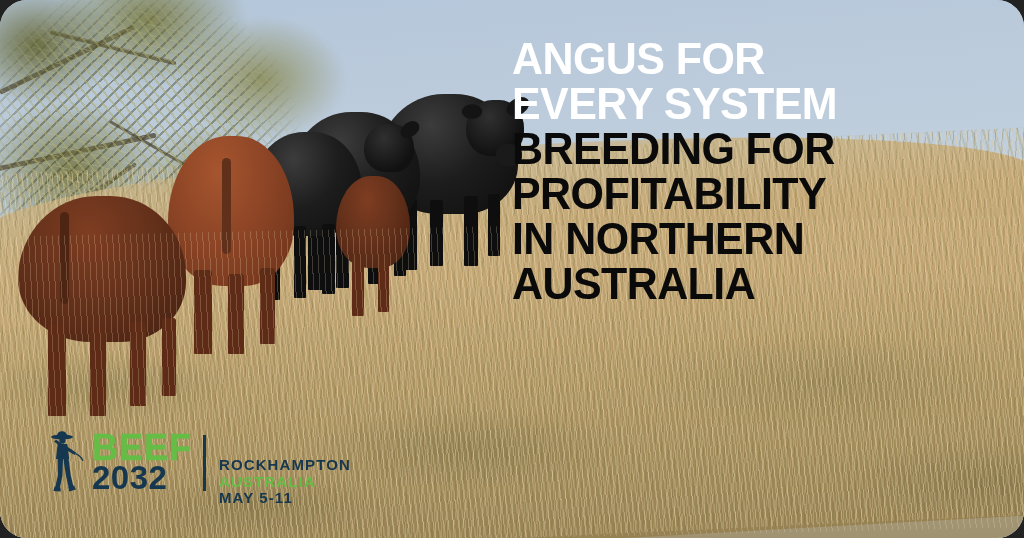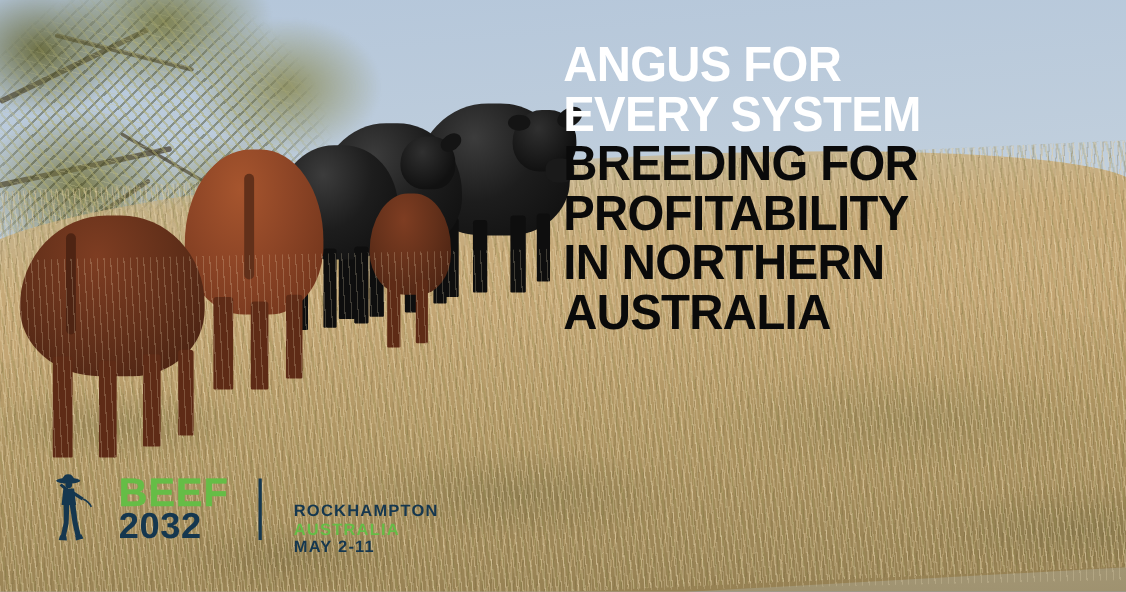--- a/index.html
+++ b/index.html
@@ -11,20 +11,21 @@
   body {
     font-family: "Liberation Sans", sans-serif;
   }
 
   .poster {
     position: relative;
     width: 1024px;
     height: 538px;
     overflow: hidden;
     background: #bfcedd;
+    border-radius: 27px;
   }
 
   
   .sky {
     position: absolute;
     inset: 0;
     background: linear-gradient(175deg, #b4c6da 0%, #c2d0dd 42%, #cfd8dd 70%, #d5d6cf 100%);
   }
 
   
@@ -213,21 +214,21 @@
   .dt-body { color: #ffffff; font-weight: 400; }
 
   
   .logo {
     position: absolute;
     left: 42px;
     top: 427px;
     height: 72px;
     display: flex;
     align-items: center;
-    gap: 20px;
+    gap: 4px;
   }
   .logo-figure { width: 46px; height: 70px; display: block; }
   .logo-words {
     display: flex;
     flex-direction: column;
     justify-content: center;
     line-height: .86;
   }
   .logo-beef {
     font-family: "Liberation Sans", sans-serif;
@@ -386,17 +387,17 @@
     <div class="logo-words">
       <span class="logo-beef">BEEF</span>
       <span class="logo-year">2032</span>
     </div>
 
     <div class="logo-divider"></div>
 
     <div class="logo-place">
       <span class="lp lp-city">ROCKHAMPTON</span>
       <span class="lp lp-country">AUSTRALIA</span>
-      <span class="lp lp-dates">MAY 2-11</span>
+      <span class="lp lp-dates">MAY 5-11</span>
     </div>
   </div>
 
 </div>
 
 </body></html>

